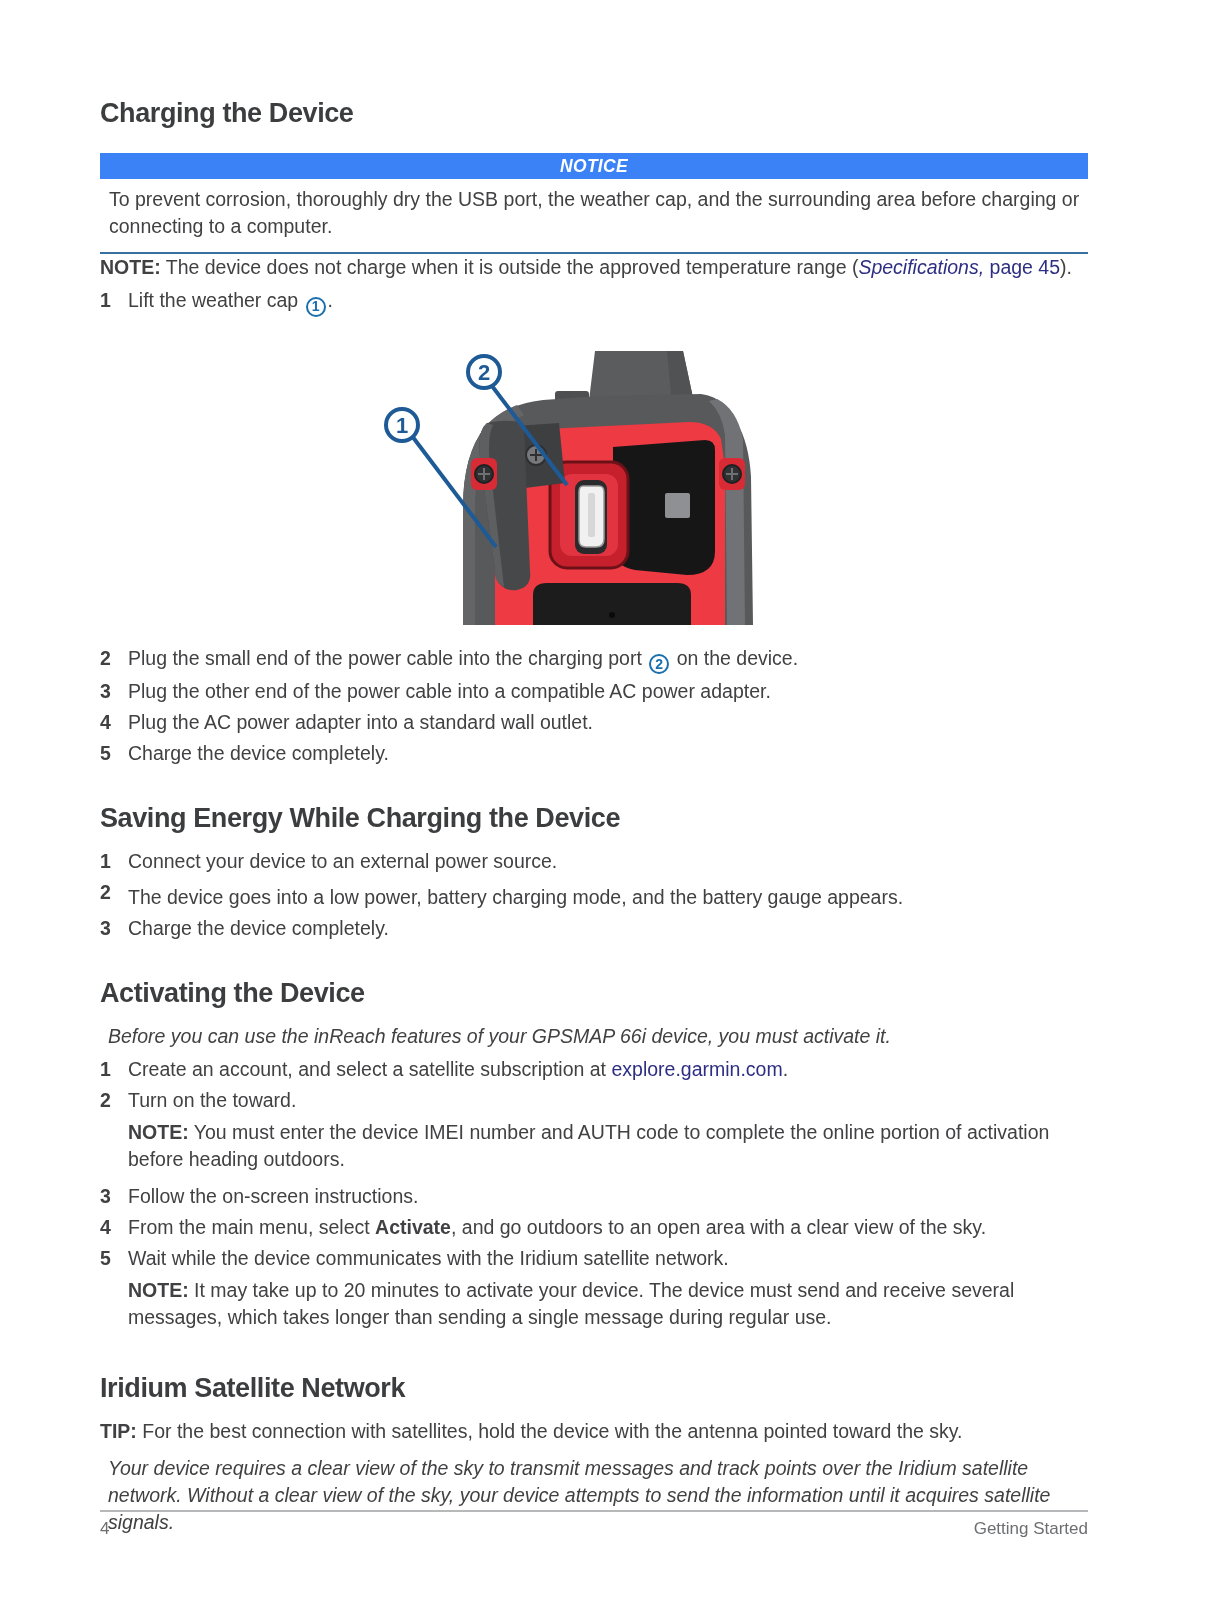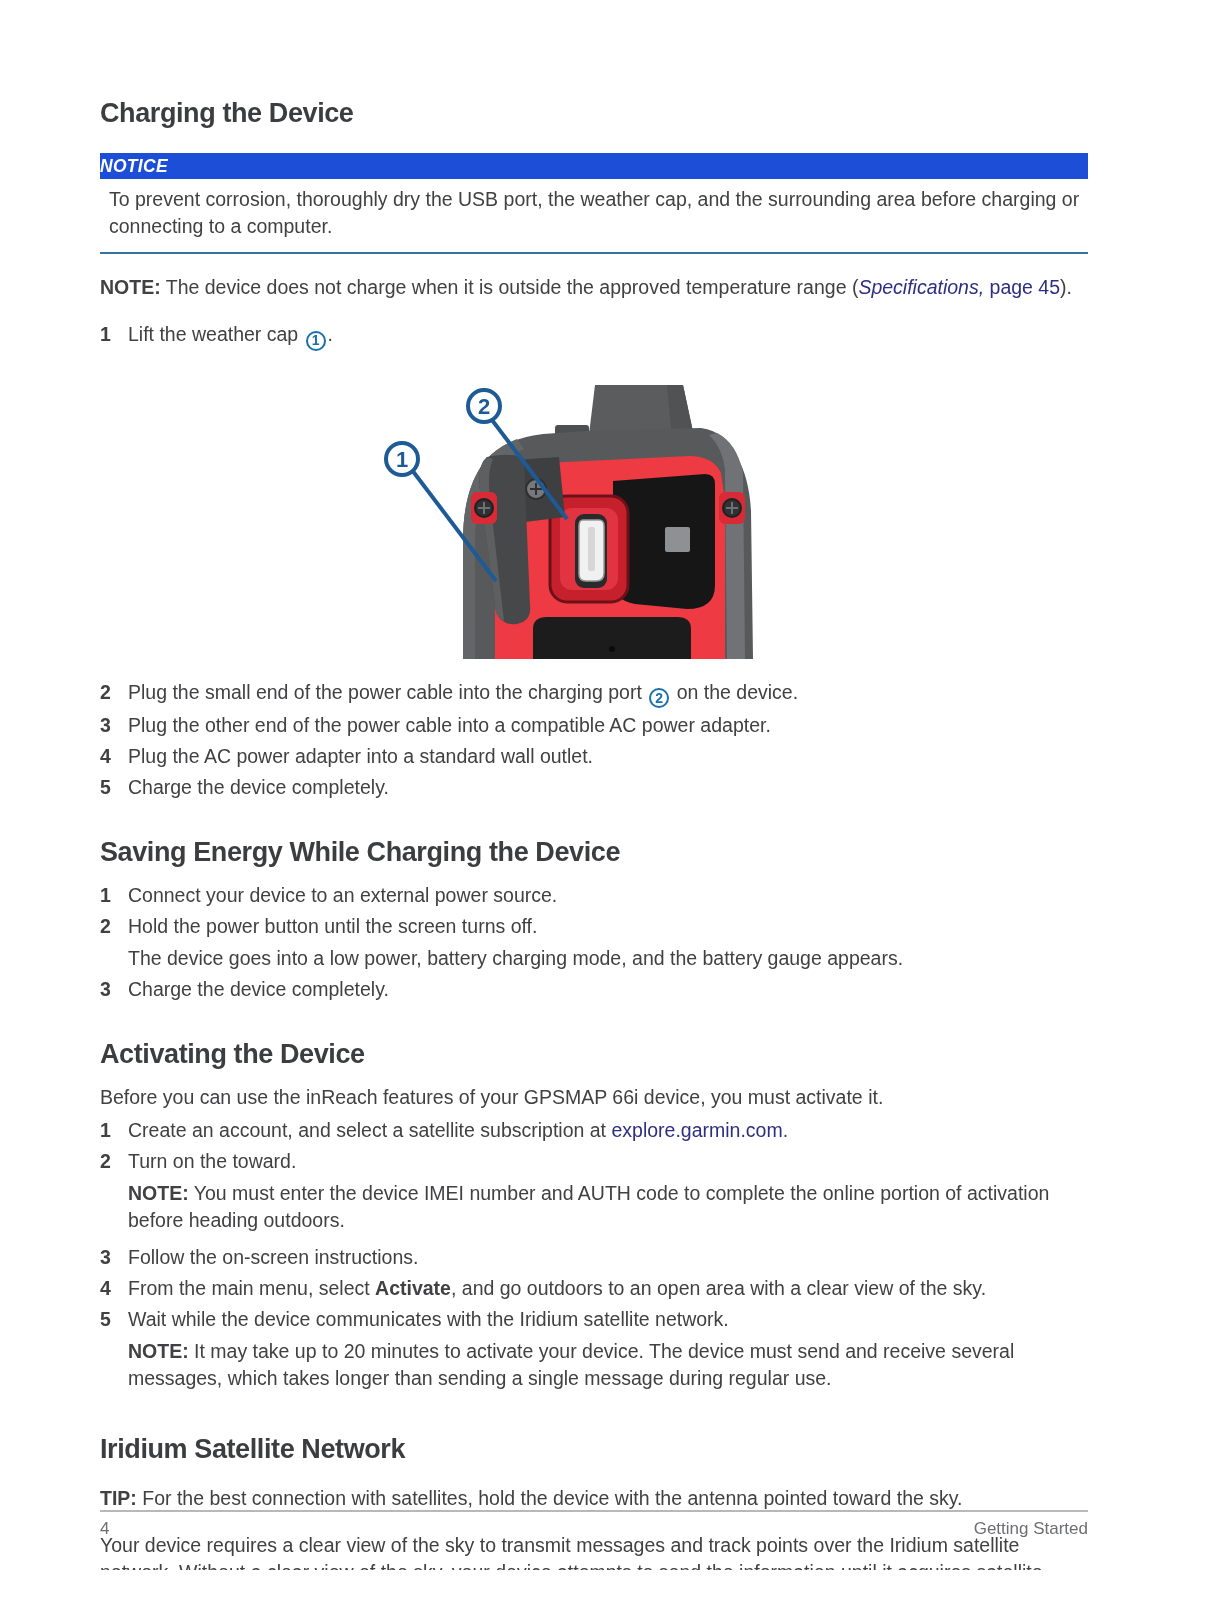--- a/index.html
+++ b/index.html
@@ -16,29 +16,29 @@
 
   h1.sect, h2.sect {
     font-size:27px; font-weight:bold; color:#3c3d3f;
     letter-spacing:-0.4px; margin:0;
   }
   h1.sect { margin:98px 0 24px 0; }
   h2.sect { margin:36px 0 14px 0; }
 
   .notice-wrap { border-bottom:2px solid #38719f; padding-bottom:12px; }
   .notice-bar {
-    height:26px; line-height:26px; text-align:left;
-    background:#1d4ed8; color:#ffffff;
+    height:26px; line-height:26px; text-align:center;
+    background:#3b82f6; color:#ffffff;
     font-weight:bold; font-style:italic; font-size:17.5px;
     letter-spacing:0.3px;
   }
   .body-text { font-size:19.5px; line-height:27px; }
   .notice-body { margin:7px 0 0 9px; }
-  .para { margin:20px 0; }
-  .tight { margin:10px 0 0 0; }
+  .para { margin:0 0; }
+  .tight { margin:10px 0 0 8px;font-style:italic; }
 
   b.inline-label { font-weight:bold; color:#414042; }
   .link { color:#2d2e83; text-decoration:none; cursor:pointer; }
   .italic { font-style:italic; }
 
   .steps { margin:6px 0 0 0; }
   .step { display:flex; margin:4px 0; }
   .step-num { flex:0 0 28px; font-weight:bold; }
   .step-body { flex:1; }
   .step .sub { margin-top:5px; }
@@ -159,21 +159,20 @@
     <h2 class="sect">Saving Energy While Charging the Device</h2>
 
     <div class="steps body-text">
       <div class="step">
         <span class="step-num">1</span>
         <span class="step-body">Connect your device to an external power source.</span>
       </div>
       <div class="step">
         <span class="step-num">2</span>
         <span class="step-body">
-          <span>Hold the power button until the screen turns off.</span>
           <div class="sub">The device goes into a low power, battery charging mode, and the battery gauge appears.</div>
         </span>
       </div>
       <div class="step">
         <span class="step-num">3</span>
         <span class="step-body">Charge the device completely.</span>
       </div>
     </div>
 
     <h2 class="sect">Activating the Device</h2>

